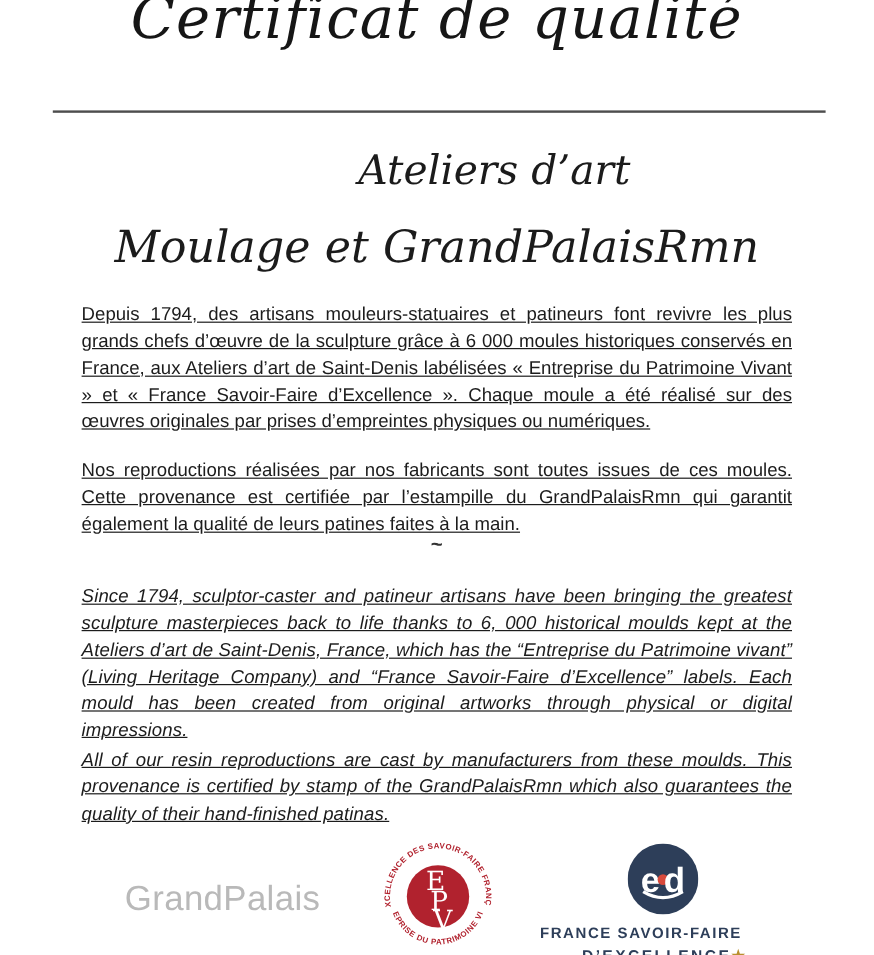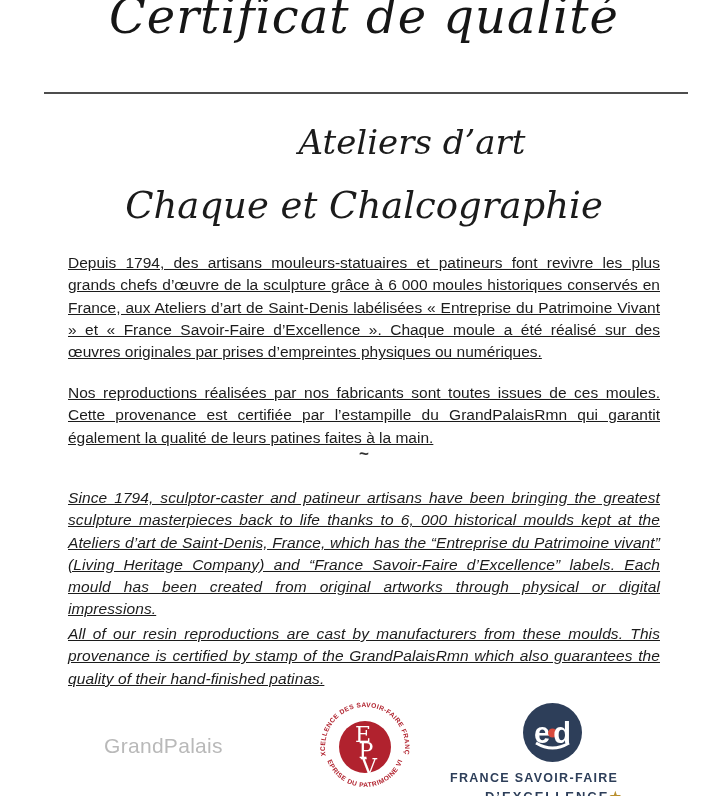--- a/index.html
+++ b/index.html
@@ -39,21 +39,21 @@
   .sep{
     position:absolute;top:444px;left:0;width:100%;
     text-align:center;font-size:17px;font-weight:bold;color:#333;
   }
   .en{font-style:italic;letter-spacing:0.1px;}
   .en1{top:487px;}
   .en2{top:623px;}
 
   
   .gp-logo{position:absolute;left:104px;top:735px;line-height:1;}
-  .gp1{font-size:21px;color:#b9b9b9;letter-spacing:0.3px;}
+  .gp1{font-size:29px;color:#b9b9b9;letter-spacing:0.3px;}
   .gp2{font-size:23.5px;font-weight:bold;color:#0e0e0e;margin:-2px 0 0 20px;letter-spacing:0.2px;}
 
   .epv-svg{position:absolute;left:317px;top:696px;}
   .epv-arc{font-family:"Liberation Sans",sans-serif;font-weight:bold;}
 
   .fsf-circle{position:absolute;left:523px;top:703px;}
   .fsf1{
     position:absolute;left:450px;top:771px;width:166px;
     text-align:center;font-size:12.5px;font-weight:bold;
     color:#2d3e59;letter-spacing:1.3px;white-space:nowrap;
@@ -68,21 +68,21 @@
 </head>
 <body>
 
 <div class="page">
 
   <h1 class="title">Certificat de qualité</h1>
 
   <div class="rule"></div>
 
   <div class="dept1">Ateliers d’art</div>
-  <div class="dept2">Chaque et Chalcographie</div>
+  <div class="dept2">Moulage et GrandPalaisRmn</div>
 
   <p class="para fr1">Depuis 1794, des artisans mouleurs-statuaires et patineurs font revivre les plus grands chefs d’œuvre de la sculpture grâce à 6 000 moules historiques conservés en France, aux Ateliers d’art de Saint-Denis labélisées « Entreprise du Patrimoine Vivant » et « France Savoir-Faire d’Excellence ». Chaque moule a été réalisé sur des œuvres originales par prises d’empreintes physiques ou numériques.</p>
   <p class="para fr2">Nos reproductions réalisées par nos fabricants sont toutes issues de ces moules. Cette provenance est certifiée par l’estampille du GrandPalaisRmn qui garantit également la qualité de leurs patines faites à la main.</p>
 
   <div class="sep">~</div>
 
   <p class="para en en1">Since 1794, sculptor-caster and patineur artisans have been bringing the greatest sculpture masterpieces back to life thanks to 6, 000 historical moulds kept at the Ateliers d’art de Saint-Denis, France, which has the “Entreprise du Patrimoine vivant” (Living Heritage Company) and “France Savoir-Faire d’Excellence” labels. Each mould has been created from original artworks through physical or digital impressions.</p>
   <p class="para en en2">All of our resin reproductions are cast by manufacturers from these moulds. This provenance is certified by stamp of the GrandPalaisRmn which also guarantees the quality of their hand-finished patinas.</p>
 
   <div class="gp-logo">

